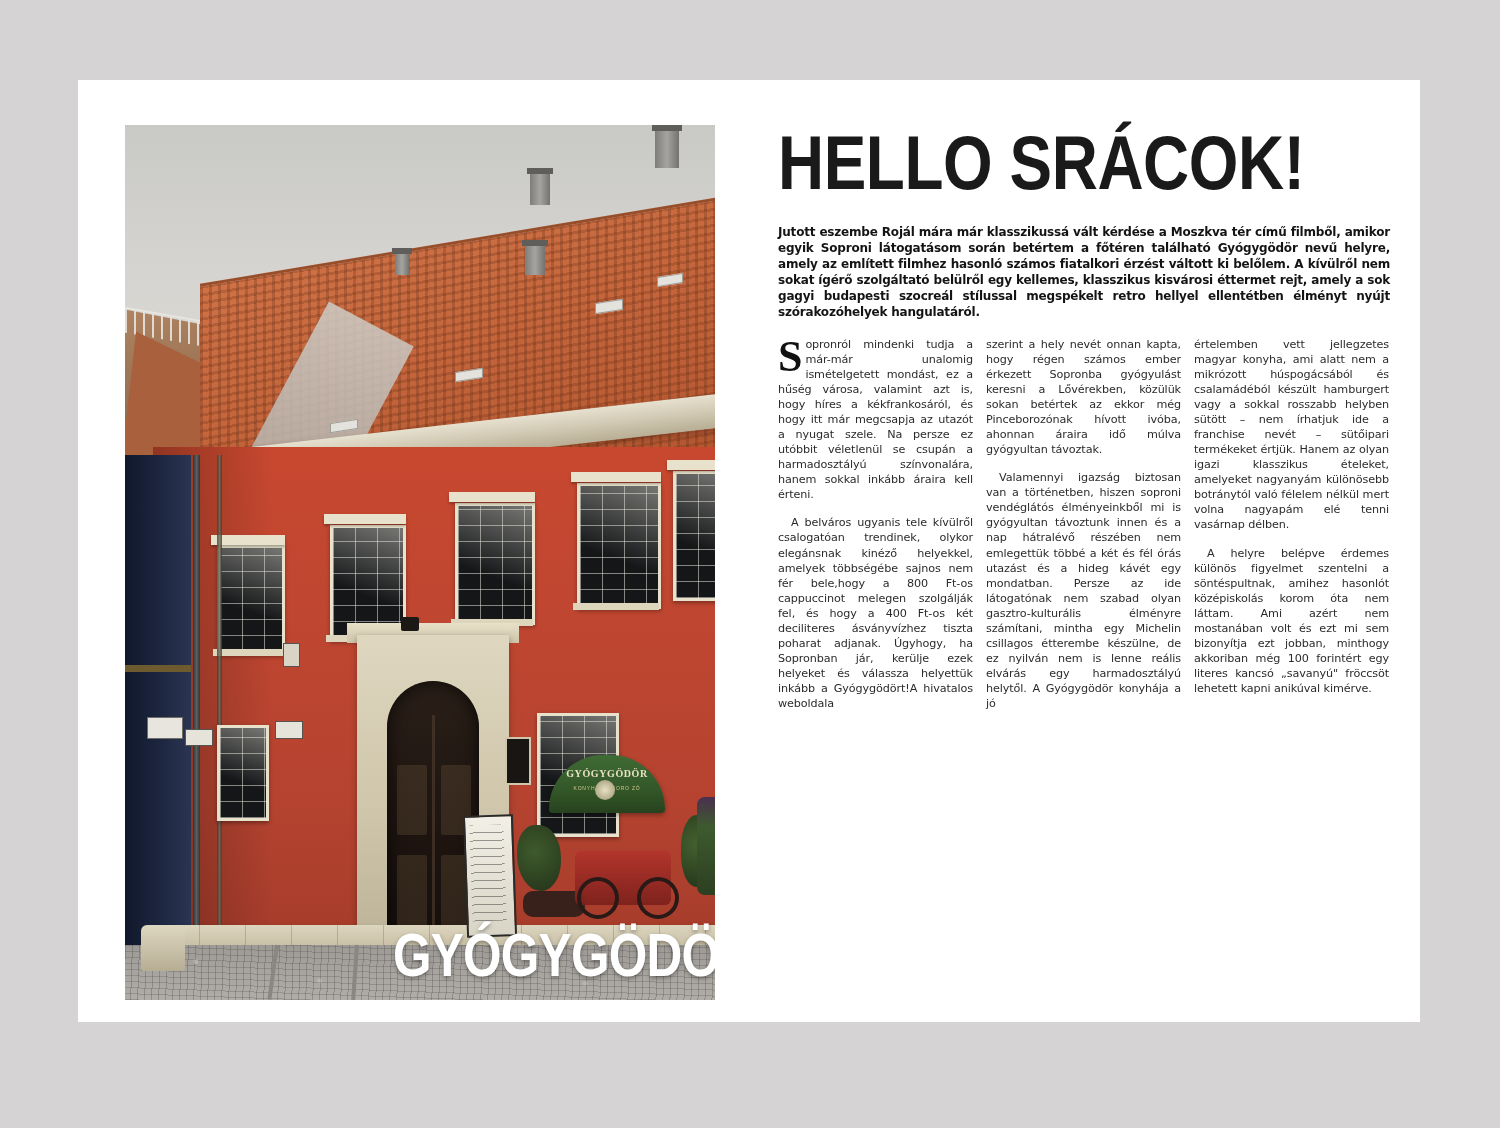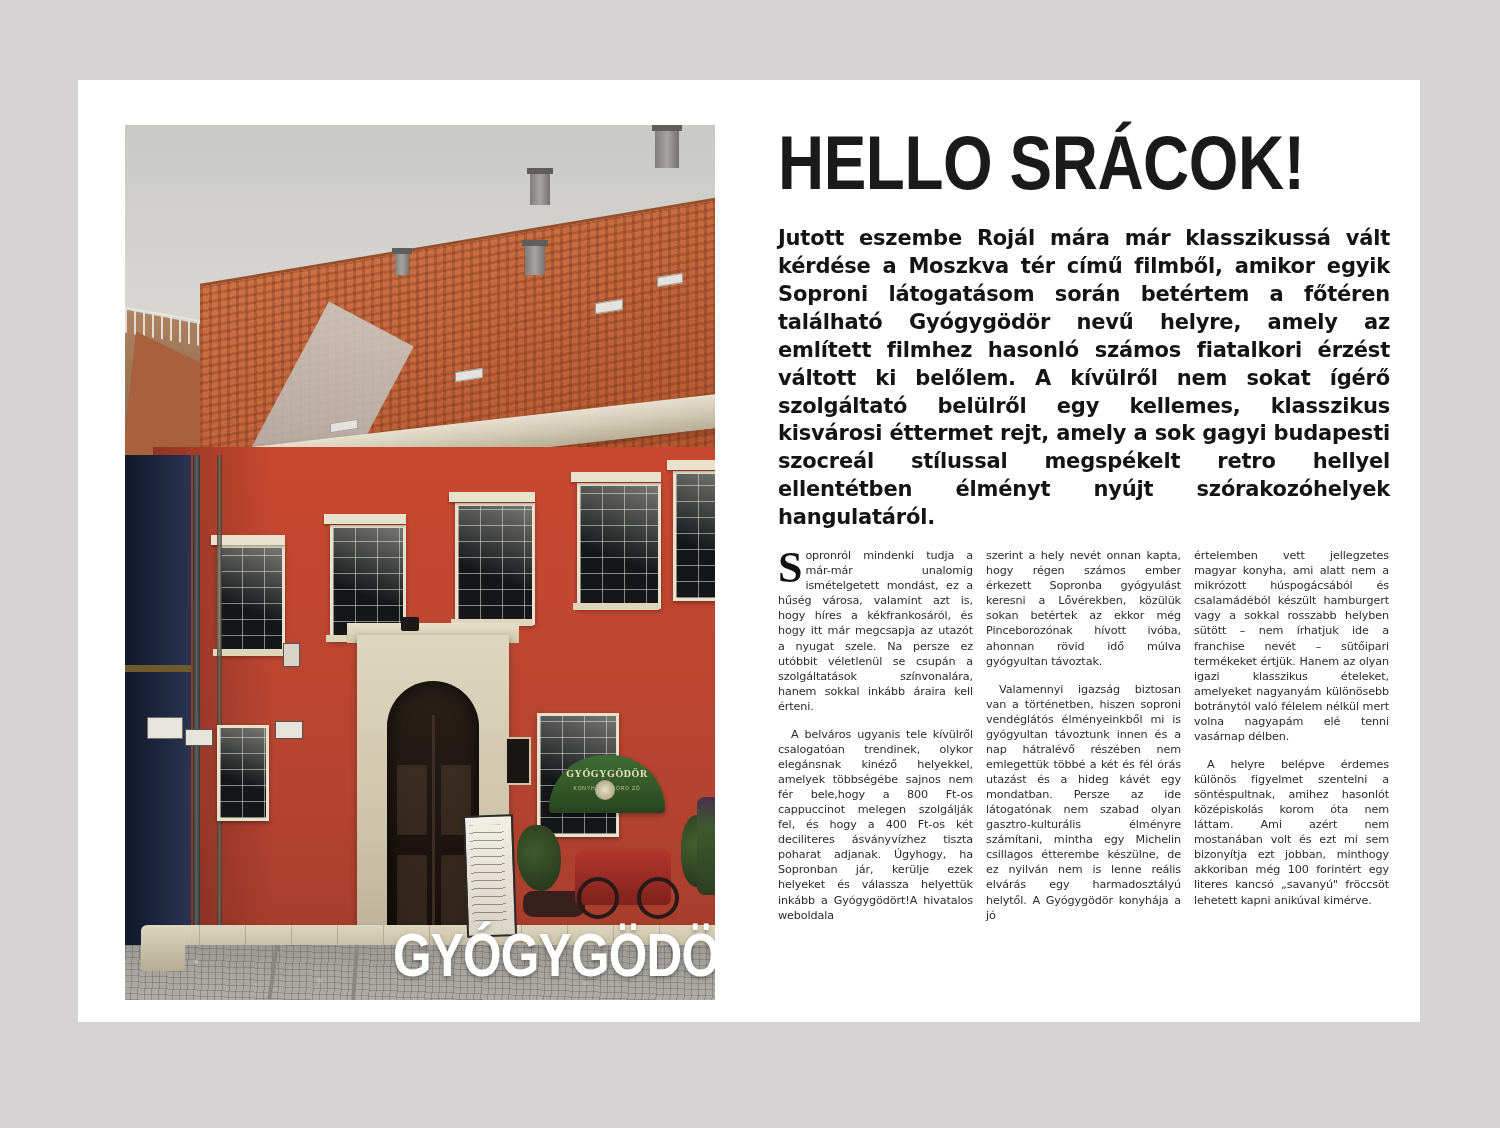--- a/index.html
+++ b/index.html
@@ -220,21 +220,21 @@
     font-style:italic;
     font-size:40px;
     color:#c0503c;
     letter-spacing:.5px;
     line-height:1.05;
   }
   #lead{
     margin:24px 0 0 0;
     font-family:"DejaVu Sans",sans-serif;
     font-weight:bold;
-    font-size:21px;
+    font-size:12px;
     line-height:1.33;
     color:#141414;
     text-align:justify;
     letter-spacing:-0.2px;
   }
   #rule{margin-top:14px;height:0;}
 
   #cols{
     margin-top:16px;
     display:flex;
@@ -374,26 +374,26 @@
     <h1 id="headline">HELLO SRÁCOK!</h1>
 
 
     <p id="lead">Jutott eszembe Rojál mára már klasszikussá vált kérdése a Moszkva tér című filmből, amikor egyik Soproni látogatásom során betértem a főtéren található Gyógygödör nevű helyre, amely az említett filmhez hasonló számos fiatalkori érzést váltott ki belőlem. A kívülről nem sokat ígérő szolgáltató belülről egy kellemes, klasszikus kisvárosi éttermet rejt, amely a sok gagyi budapesti szocreál stílussal megspékelt retro hellyel ellentétben élményt nyújt szórakozóhelyek hangulatáról.</p>
 
     <div id="rule"></div>
 
     <div id="cols">
 
       <div class="col">
-        <p class="noind"><span class="dropcap">S</span><span>opronról mindenki tudja a már-már unalomig ismételgetett mondást, ez a hűség városa, valamint azt is, hogy híres a kékfrankosáról, és hogy itt már megcsapja az utazót a nyugat szele. Na persze ez utóbbit véletlenül se csupán a szolgáltatások színvonalára, hanem sokkal inkább áraira kell érteni.</span></p>
+        <p class="noind"><span class="dropcap">S</span><span>opronról mindenki tudja a már-már unalomig ismételgetett mondást, ez a hűség városa, valamint azt is, hogy híres a kékfrankosáról, és hogy itt már megcsapja az utazót a nyugat szele. Na persze ez utóbbit véletlenül se csupán a harmadosztályú színvonalára, hanem sokkal inkább áraira kell érteni.</span></p>
         <p>A belváros ugyanis tele kívülről csalogatóan trendinek, olykor elegánsnak kinéző helyekkel, amelyek többségébe sajnos nem fér bele,hogy a 800 Ft-os cappuccinot melegen szolgálják fel, és hogy a 400 Ft-os két deciliteres ásványvízhez tiszta poharat adjanak. Úgyhogy, ha Sopronban jár, kerülje ezek helyeket és válassza helyettük inkább a Gyógygödört!A hivatalos weboldala</p>
       </div>
 
       <div class="col">
-        <p class="noind">szerint a hely nevét onnan kapta, hogy régen számos ember érkezett Sopronba gyógyulást keresni a Lővérekben, közülük sokan betértek az ekkor még Pinceborozónak hívott ivóba, ahonnan rövid idő múlva gyógyultan távoztak.</p>
+        <p class="noind">szerint a hely nevét onnan kapta, hogy régen számos ember érkezett Sopronba gyógyulást keresni a Lővérekben, közülük sokan betértek az ekkor még Pinceborozónak hívott ivóba, ahonnan áraira idő múlva gyógyultan távoztak.</p>
         <p>Valamennyi igazság biztosan van a történetben, hiszen soproni vendéglátós élményeinkből mi is gyógyultan távoztunk innen és a nap hátralévő részében nem emlegettük többé a két és fél órás utazást és a hideg kávét egy mondatban. Persze az ide látogatónak nem szabad olyan gasztro-kulturális élményre számítani, mintha egy Michelin csillagos étterembe készülne, de ez nyilván nem is lenne reális elvárás egy harmadosztályú helytől. A Gyógygödör konyhája a jó</p>
       </div>
 
       <div class="col">
         <p class="noind">értelemben vett jellegzetes magyar konyha, ami alatt nem a mikrózott húspogácsából és csalamádéból készült hamburgert vagy a sokkal rosszabb helyben sütött – nem írhatjuk ide a franchise nevét – sütőipari termékeket értjük. Hanem az olyan igazi klasszikus ételeket, amelyeket nagyanyám különösebb botránytól való félelem nélkül mert volna nagyapám elé tenni vasárnap délben.</p>
         <p>A helyre belépve érdemes különös figyelmet szentelni a söntéspultnak, amihez hasonlót középiskolás korom óta nem láttam. Ami azért nem mostanában volt és ezt mi sem bizonyítja ezt jobban, minthogy akkoriban még 100 forintért egy literes kancsó „savanyú" fröccsöt lehetett kapni anikúval kimérve.</p>
       </div>
 
     </div>
   </div>

